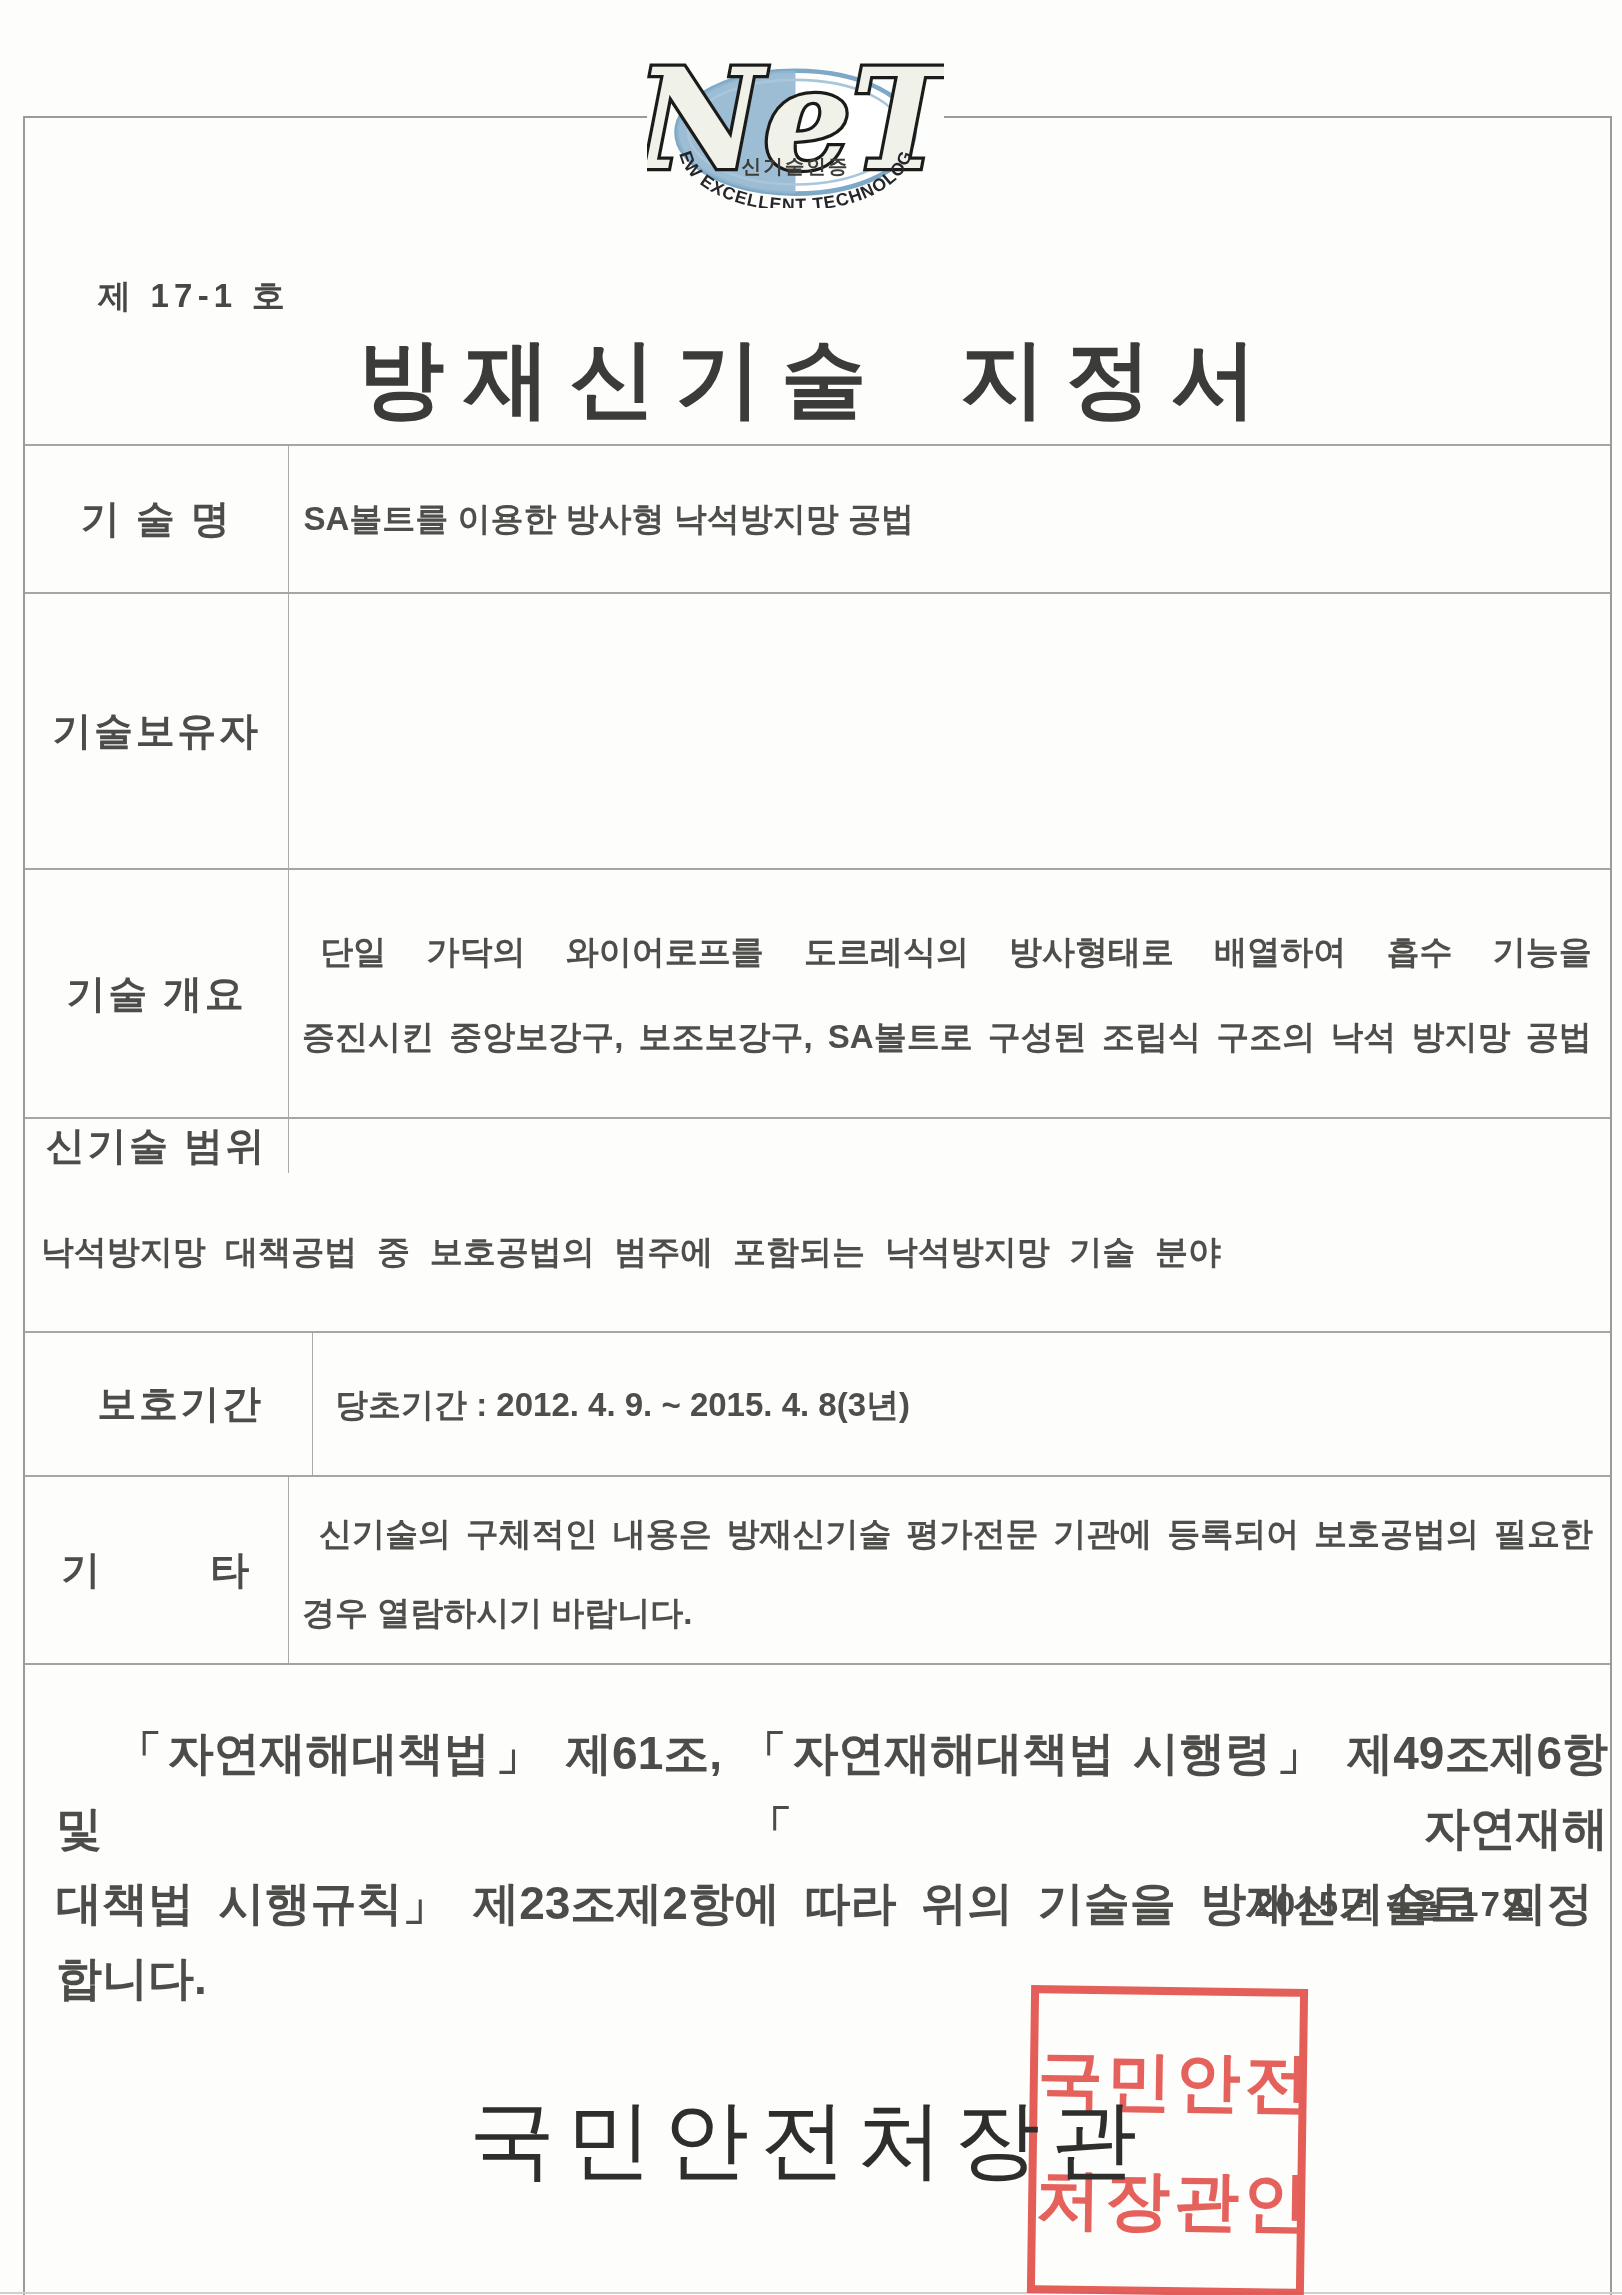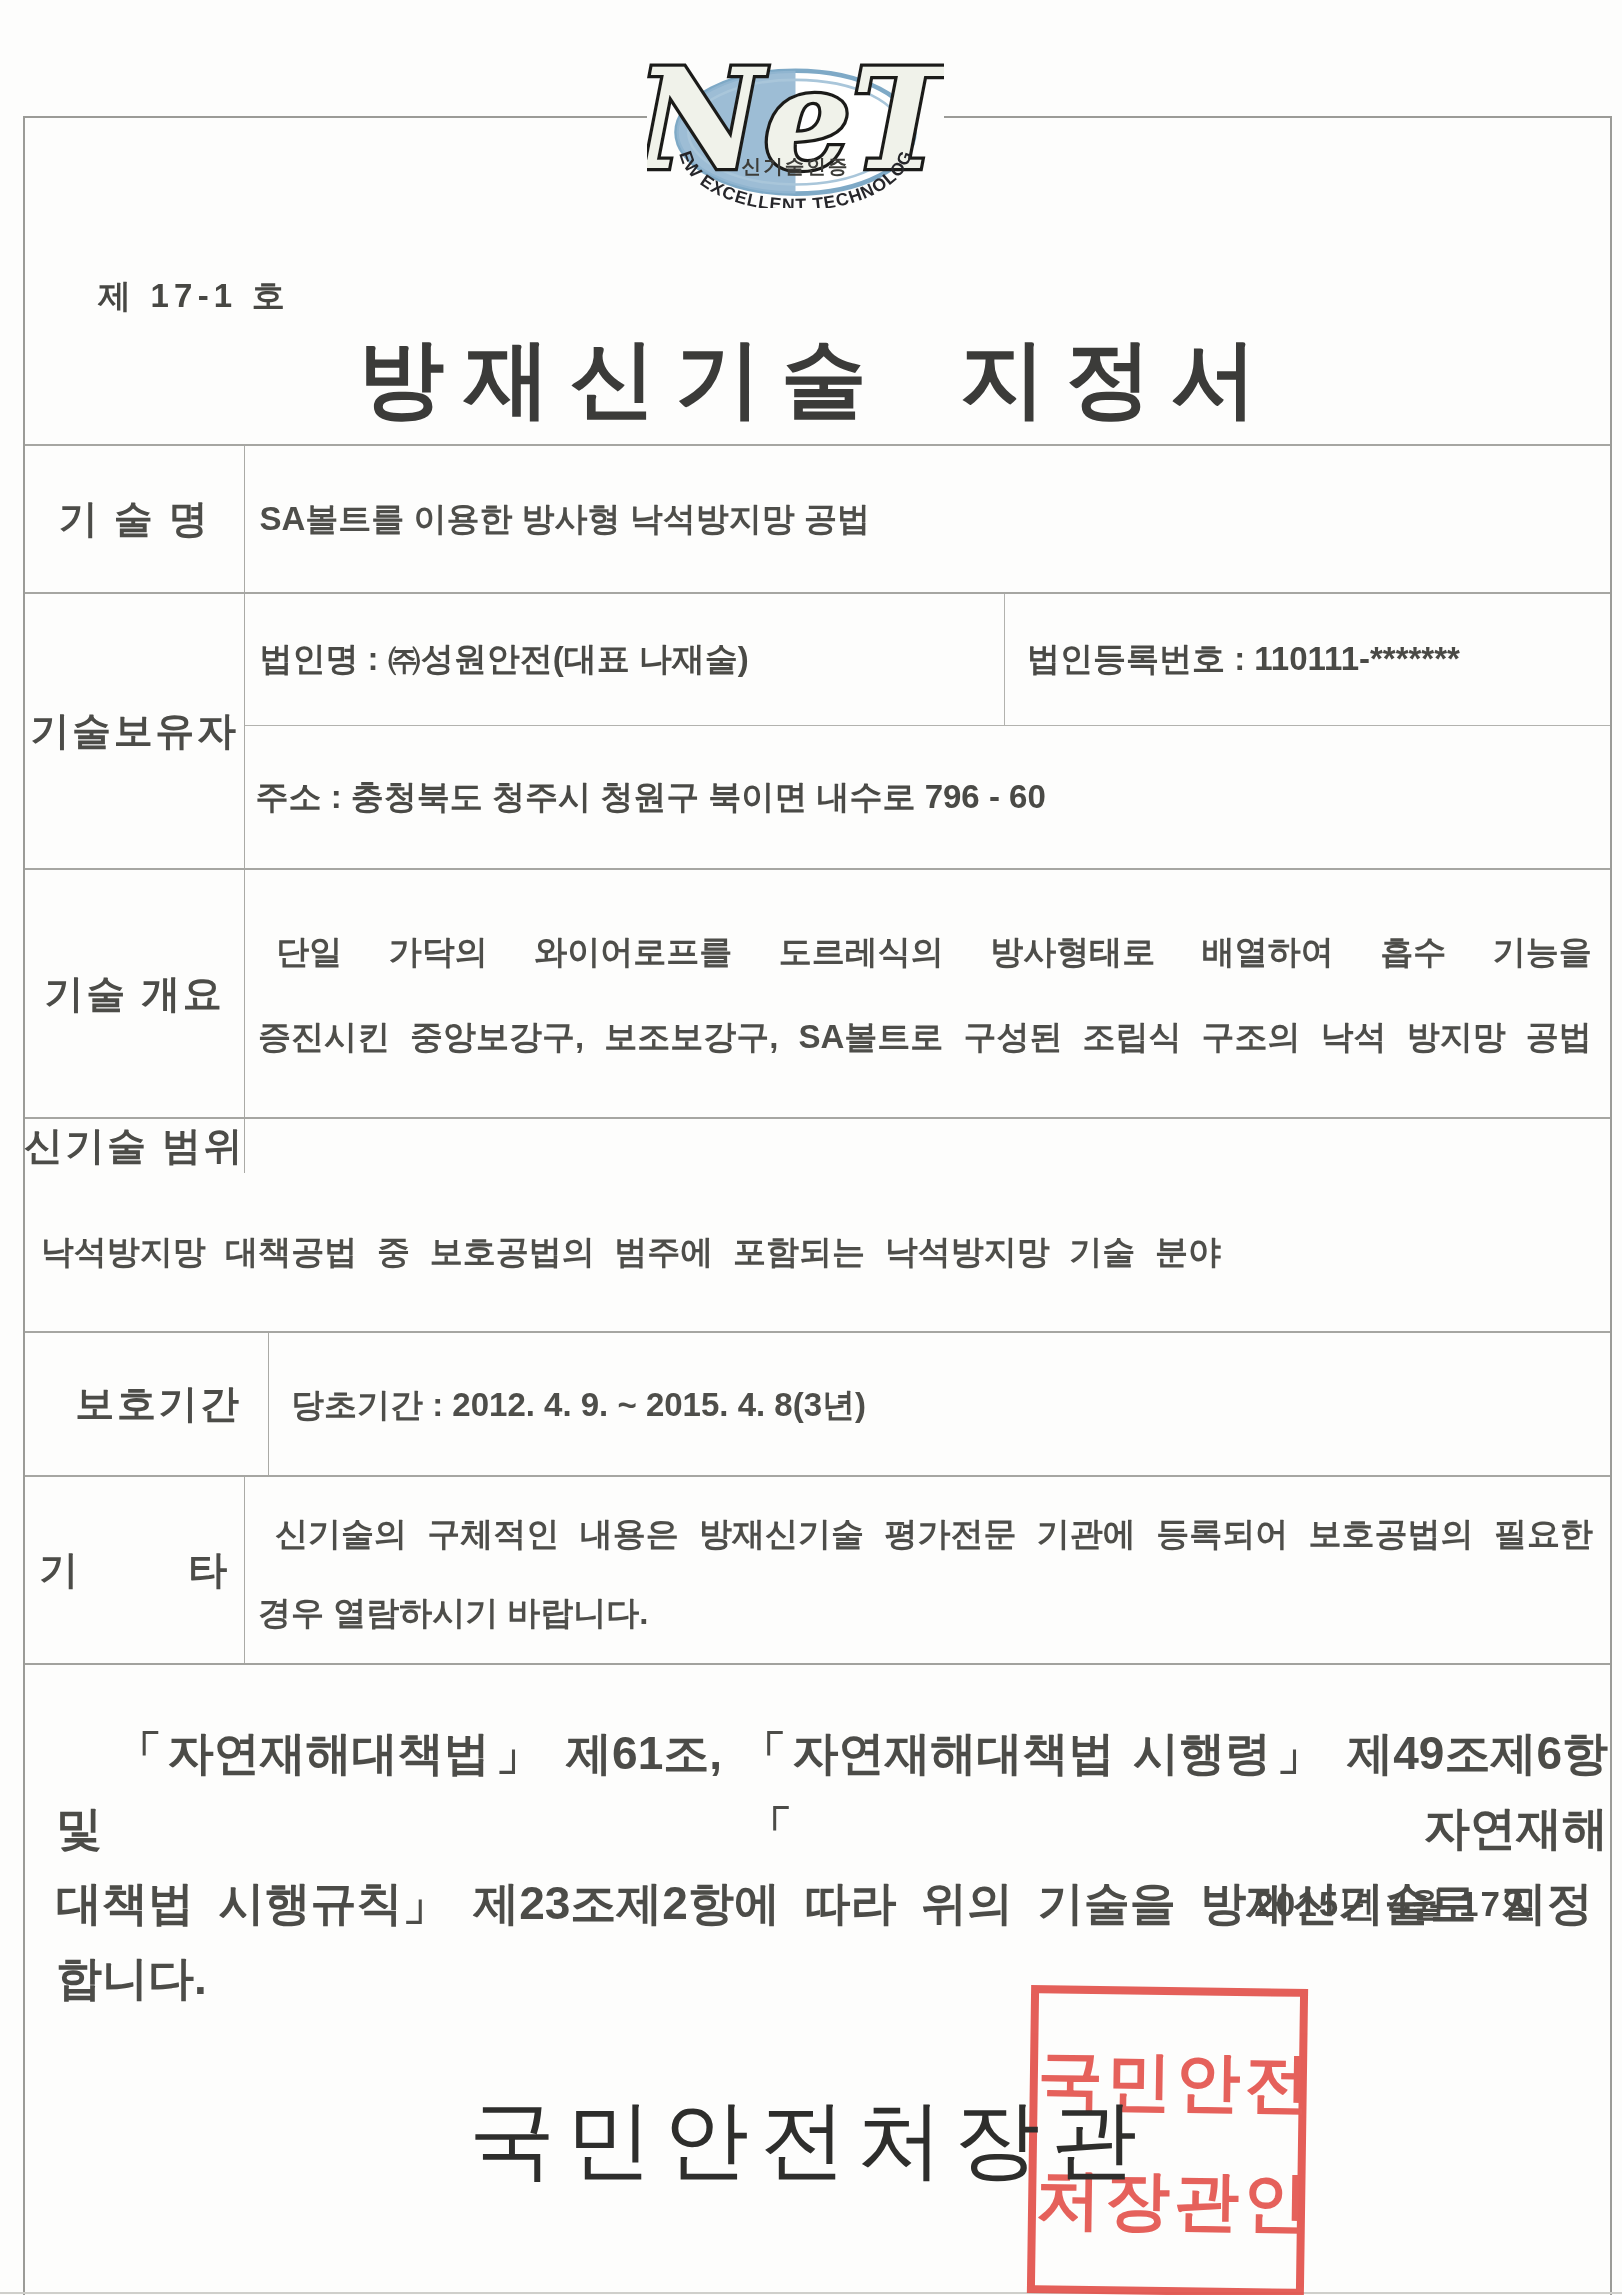--- a/index.html
+++ b/index.html
@@ -9,21 +9,21 @@
     font-family:"Liberation Sans", sans-serif; color:#4a4a46;
   }
   
   .frame{
     position:absolute; left:23px; top:116px; width:1589px; height:2179px;
     border-top:2px solid #9b9b97; border-left:2px solid #9b9b97; border-right:2px solid #9b9b97;
     box-sizing:border-box;
   }
   .row{display:flex; box-sizing:border-box; border-bottom:2px solid #a6a6a2;}
   .label-cell{
-    width:220px; border-right:1.3px solid #aaaaa6; box-sizing:border-box;
+    width:264px; border-right:1.3px solid #aaaaa6; box-sizing:border-box;
     display:flex; align-items:center; justify-content:center;
     font-size:39px; font-weight:600; letter-spacing:2.6px; color:#4c4c48; white-space:pre;
     flex-shrink:0;
   }
   .content-cell{flex:1; box-sizing:border-box; font-size:33px; font-weight:600; color:#4e4e4a;}
   
   .row-header{position:relative; height:328px; border-bottom:2.6px solid #98
 9894;}
   .doc-no{position:absolute; left:73px; top:156px; font-size:33px; font-weight:600; letter-spacing:5.2px; color:#474743; white-space:pre;}
   .cert-title{
@@ -110,27 +110,20 @@
       <div class="cert-title">방재신기술 지정서</div>
     </div>
 
     <div class="row row-techname">
       <div class="label-cell">기 술 명</div>
       <div class="content-cell">SA볼트를 이용한 방사형 낙석방지망 공법</div>
     </div>
 
     <div class="row row-holder">
       <div class="label-cell">기술보유자</div>
-      <div class="holder-content">
-        <div class="holder-top">
-          <div class="corp-cell">법인명 : ㈜성원안전(대표 나재술)</div>
-          <div class="regno-cell">법인등록번호 : 110111-*******</div>
-        </div>
-        <div class="holder-bottom">주소 : 충청북도 청주시 청원구 북이면 내수로 796 - 60</div>
-      </div>
     </div>
 
     <div class="row row-overview">
       <div class="label-cell">기술 개요</div>
       <div class="content-cell">
         <div class="jline overview-l1">단일 가닥의 와이어로프를 도르레식의 방사형태로 배열하여 흡수 기능을</div>
         <div class="jline">증진시킨 중앙보강구, 보조보강구, SA볼트로 구성된 조립식 구조의 낙석 방지망 공법</div>
       </div>
     </div>
 

